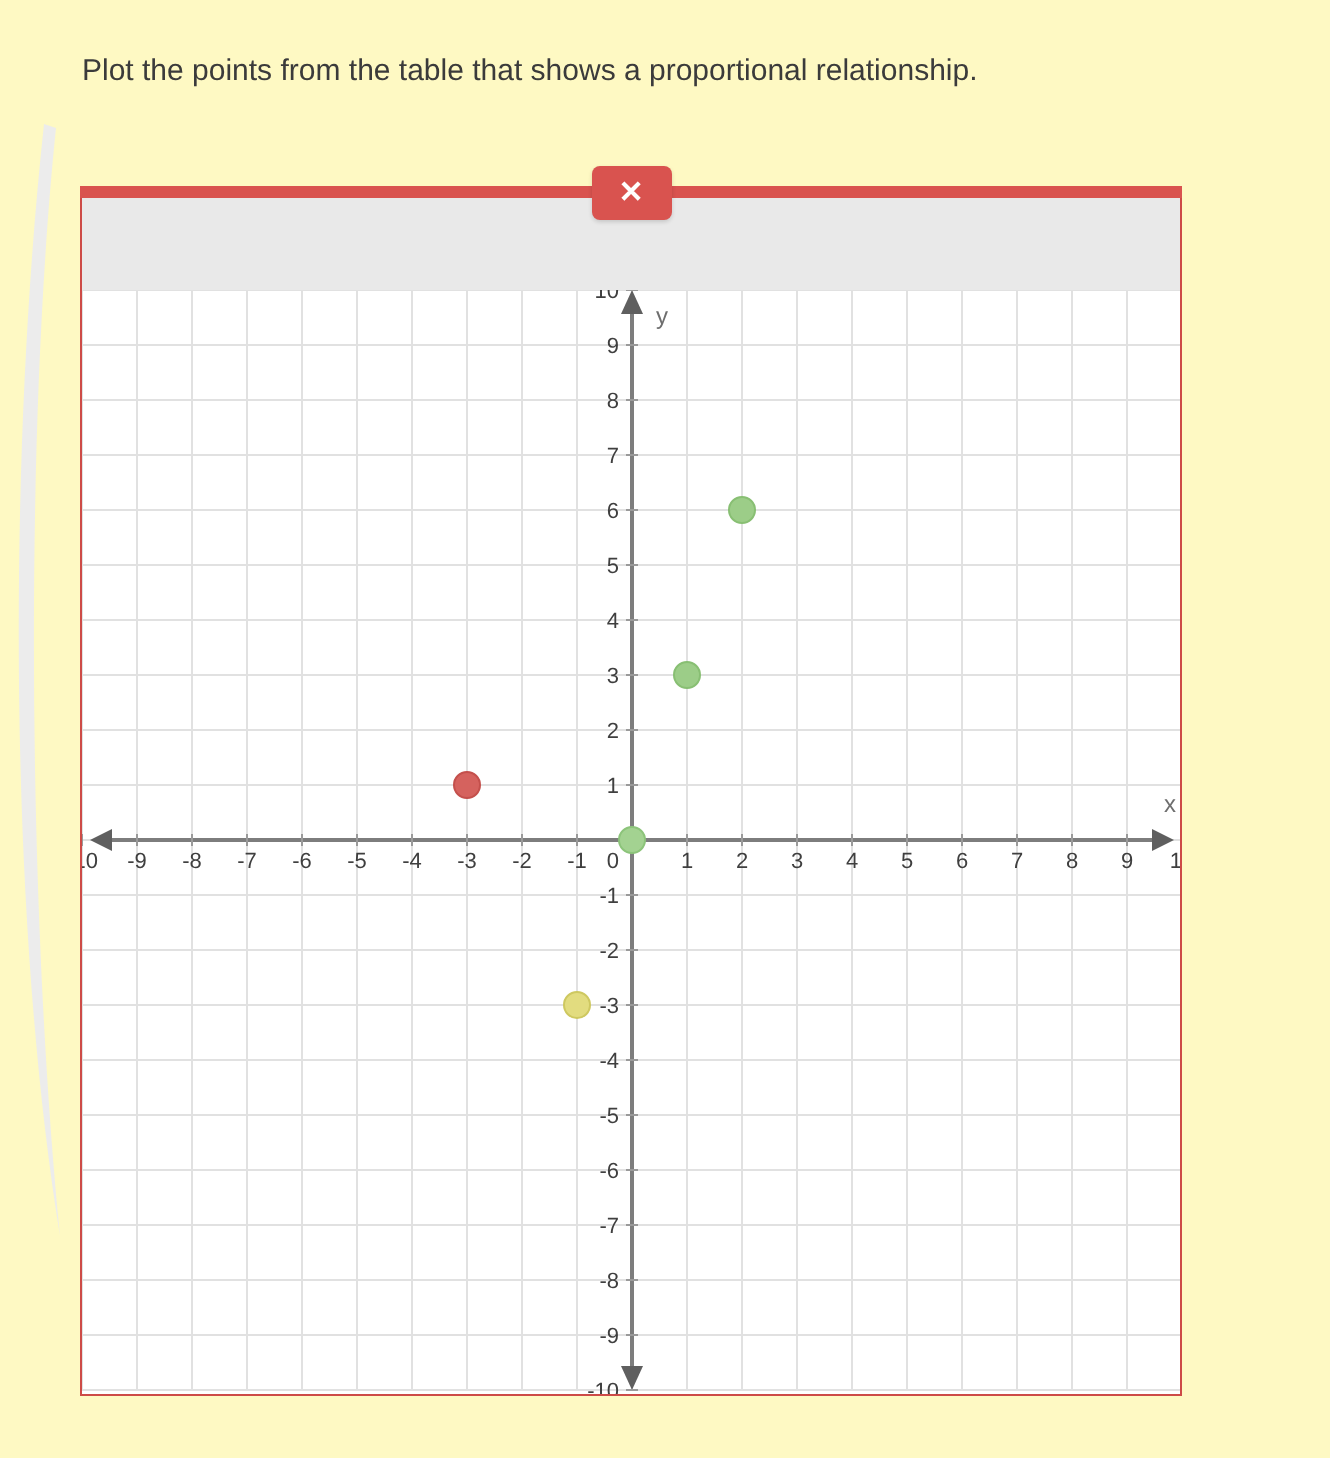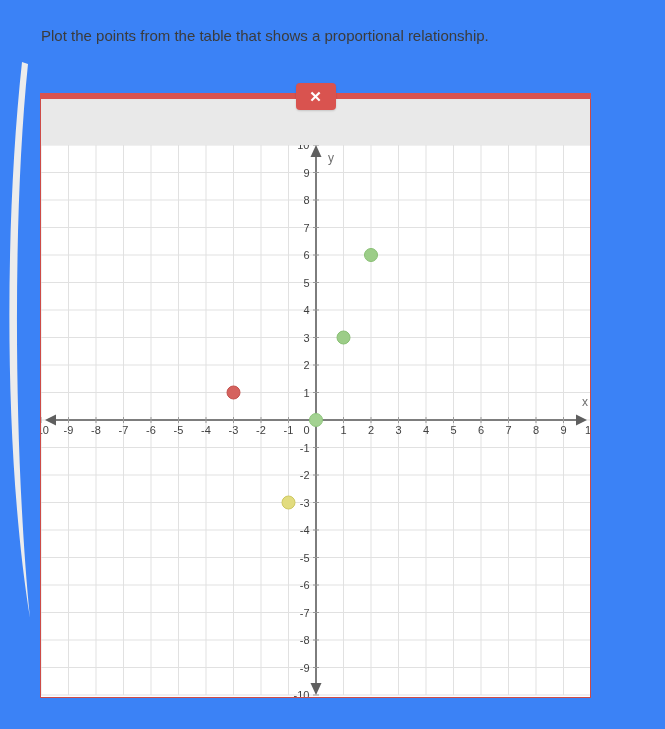--- a/index.html
+++ b/index.html
@@ -1,18 +1,18 @@
 <!DOCTYPE html>
 <html><head>
 <meta charset="utf-8">
 <style>
   * { margin:0; padding:0; box-sizing:border-box; }
   html,body { width:665px; height:729px; background:#ffffff;
     font-family:"Liberation Sans", sans-serif; overflow:hidden; }
-  .stage { position:relative; width:665px; height:729px; background:#3b82f6; }
+  .stage { position:relative; width:665px; height:729px; background:#fef9c3; }
 
   .curl { position:absolute; left:0; top:58px; width:40px; height:566px; z-index:0; }
 
   .page-title { position:absolute; left:41px; top:27px; width:560px;
     font-size:15px; color:#3b3b3b; z-index:1; }
 
   .panel { position:absolute; left:40px; top:93px; width:551px; height:605px;
     background:#fff; border:1px solid #cd4b47; border-top:none; z-index:1; }
 
   .panel-topbar { position:absolute; left:-1px; top:0; width:551px; height:6px;

